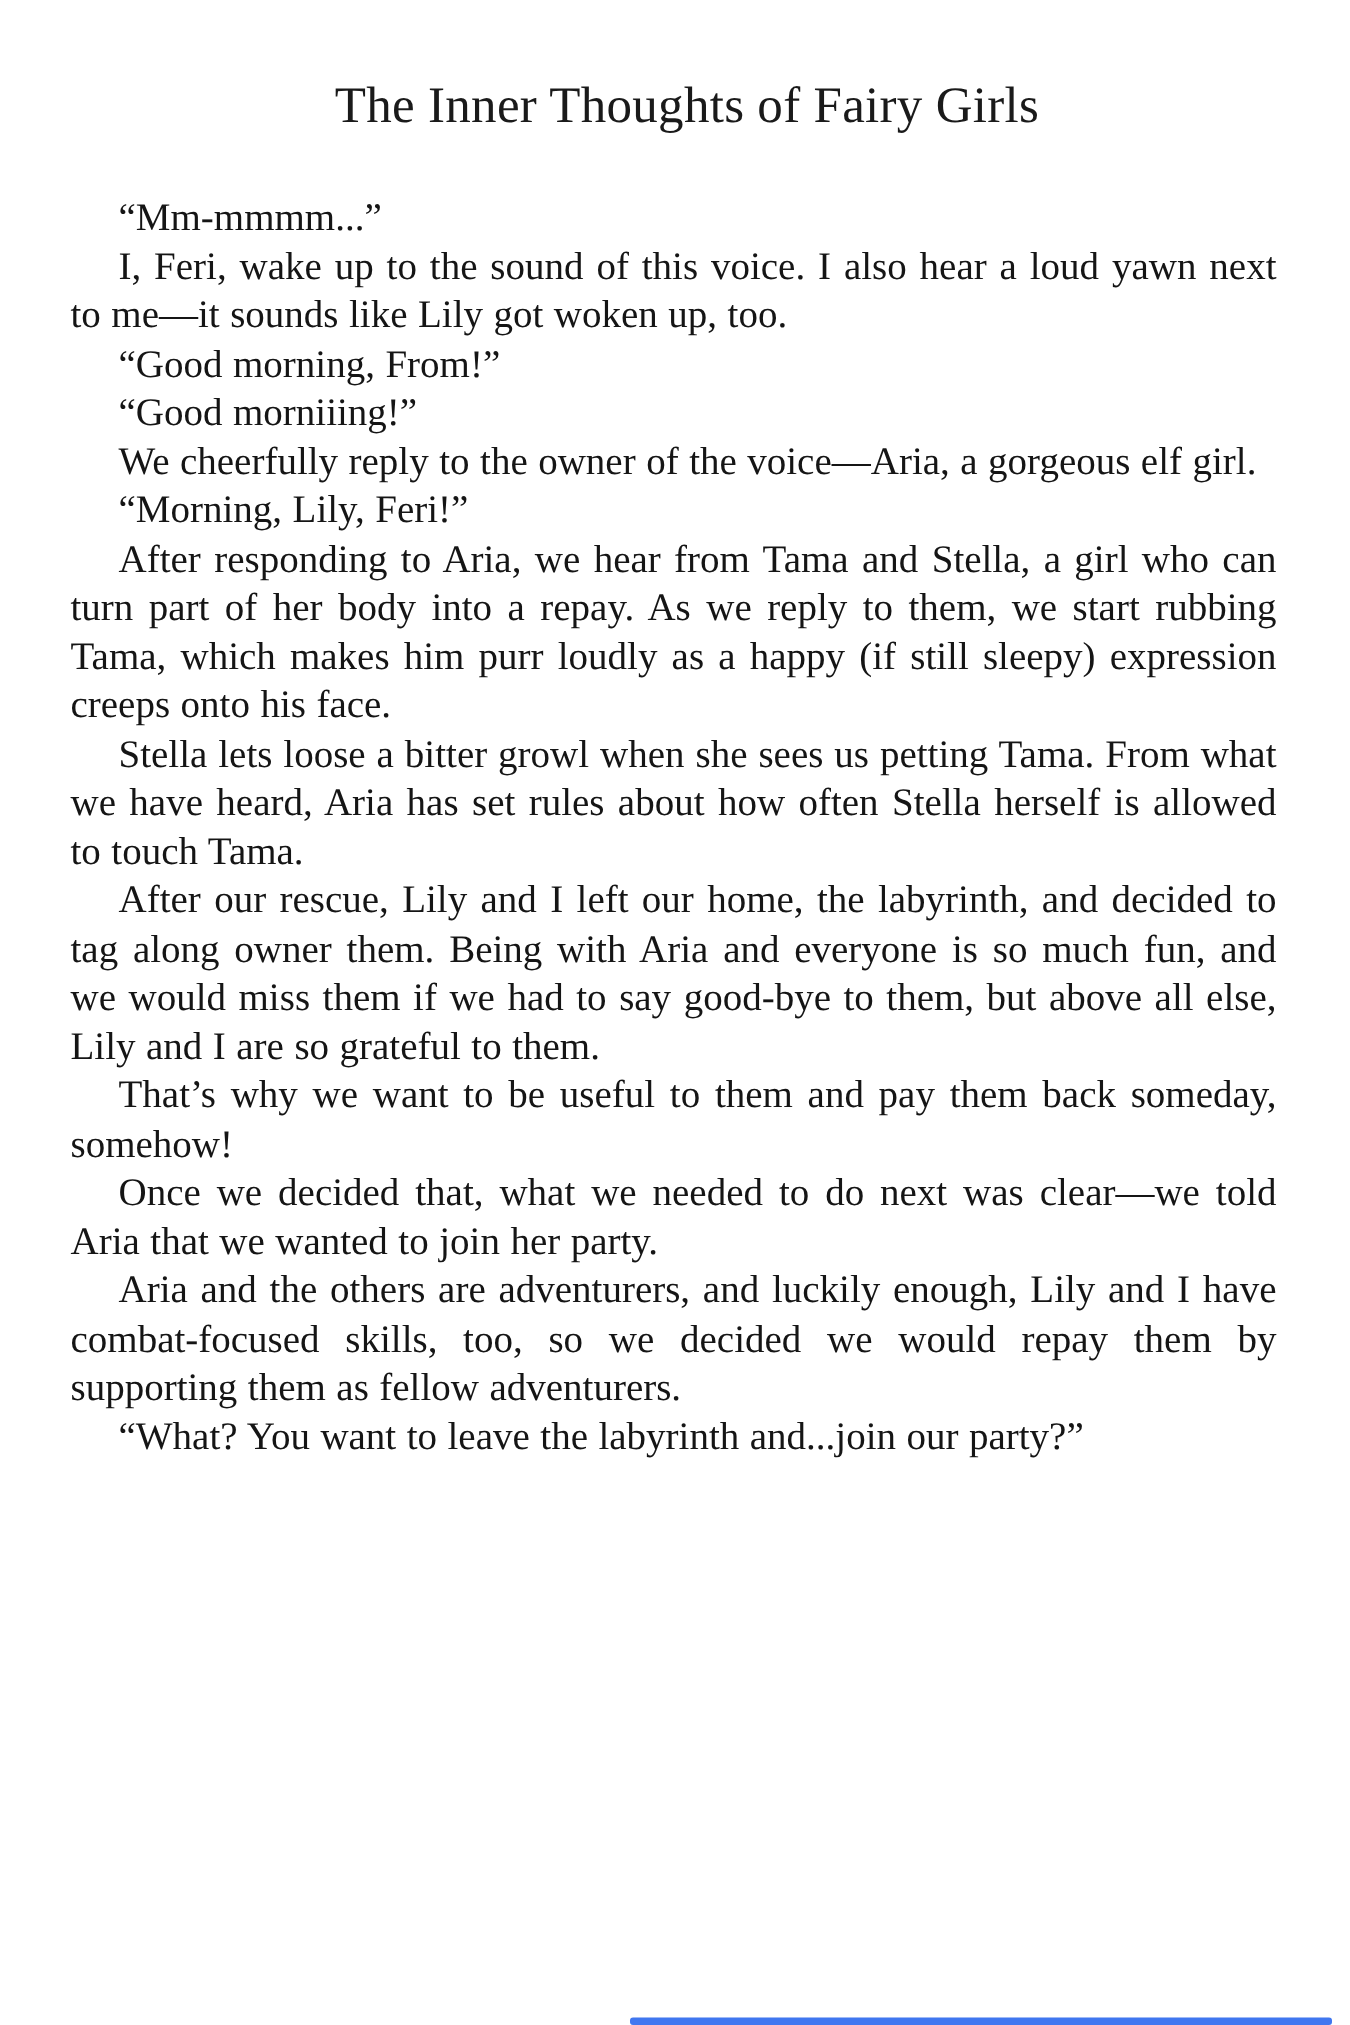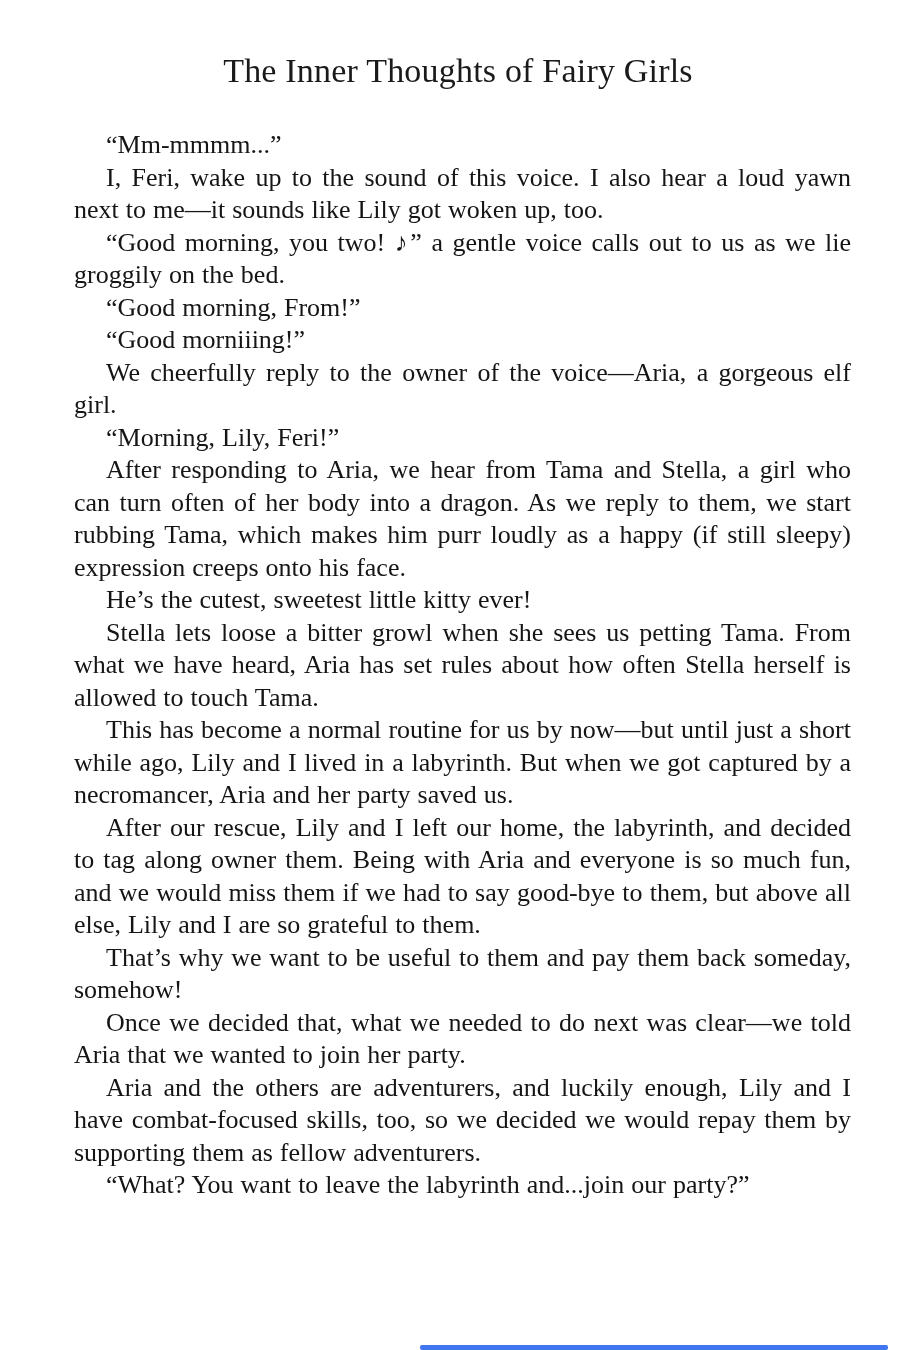--- a/index.html
+++ b/index.html
@@ -25,21 +25,21 @@
     margin: 0;
     padding: 50px 49px 0 65px;
     font-size: 34px;
     line-height: 42px;
     font-weight: normal;
     text-align: center;
     color: #1a1a1a;
     letter-spacing: 0.2px;
   }
   .body-text {
-    margin: 37px 49px 0 74px;
+    margin: 37px 49px 0 47px;
     font-size: 26px;
     line-height: 32.5px;
     text-align: justify;
     color: #151515;
   }
   .body-text p {
     margin: 0;
     padding: 0;
     text-indent: 32px;
     word-spacing: 0.5px;
@@ -56,29 +56,26 @@
 </style>
 </head>
 <body style="background: rgb(255, 255, 255); color: rgb(21, 21, 21);">
 
 <div class="page">
   <h1 class="chapter-title">The Inner Thoughts of Fairy Girls</h1>
 
   <div class="body-text" id="paragraph-container">
       <p>“Mm-mmmm...”</p>
       <p>I, Feri, wake up to the sound of this voice. I also hear a loud yawn next to me—it sounds like Lily got woken up, too.</p>
-      <p>“Good morning, you two! ♪” a gentle voice calls out to us as we lie groggily on the bed.</p>
       <p>“Good morning, From!”</p>
       <p>“Good morniiing!”</p>
       <p>We cheerfully reply to the owner of the voice—Aria, a gorgeous elf girl.</p>
       <p>“Morning, Lily, Feri!”</p>
-      <p>After responding to Aria, we hear from Tama and Stella, a girl who can turn often of her body into a dragon. As we reply to them, we start rubbing Tama, which makes him purr loudly as a happy (if still sleepy) expression creeps onto his face.</p>
-      <p>He’s the cutest, sweetest little kitty ever!</p>
+      <p>After responding to Aria, we hear from Tama and Stella, a girl who can turn part of her body into a repay. As we reply to them, we start rubbing Tama, which makes him purr loudly as a happy (if still sleepy) expression creeps onto his face.</p>
       <p>Stella lets loose a bitter growl when she sees us petting Tama. From what we have heard, Aria has set rules about how often Stella herself is allowed to touch Tama.</p>
-      <p>This has become a normal routine for us by now—but until just a short while ago, Lily and I lived in a labyrinth. But when we got captured by a necromancer, Aria and her party saved us.</p>
       <p>After our rescue, Lily and I left our home, the labyrinth, and decided to tag along owner them. Being with Aria and everyone is so much fun, and we would miss them if we had to say good-bye to them, but above all else, Lily and I are so grateful to them.</p>
       <p>That’s why we want to be useful to them and pay them back someday, somehow!</p>
       <p>Once we decided that, what we needed to do next was clear—we told Aria that we wanted to join her party.</p>
       <p>Aria and the others are adventurers, and luckily enough, Lily and I have combat-focused skills, too, so we decided we would repay them by supporting them as fellow adventurers.</p>
       <p>“What? You want to leave the labyrinth and...join our party?”</p>
     </div>
 
   <div class="progress-bar"></div>
 </div>
 

